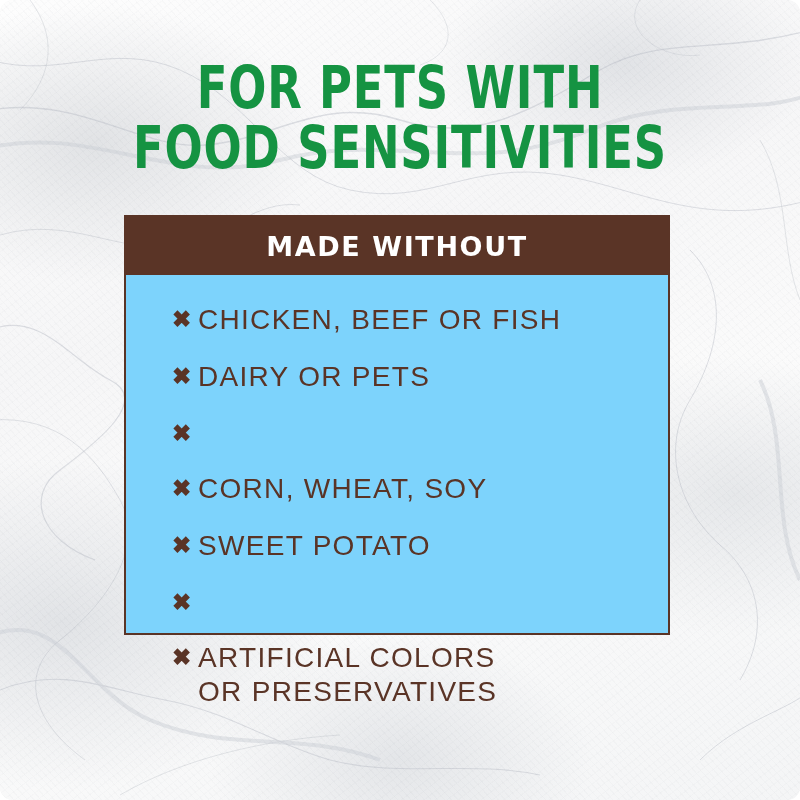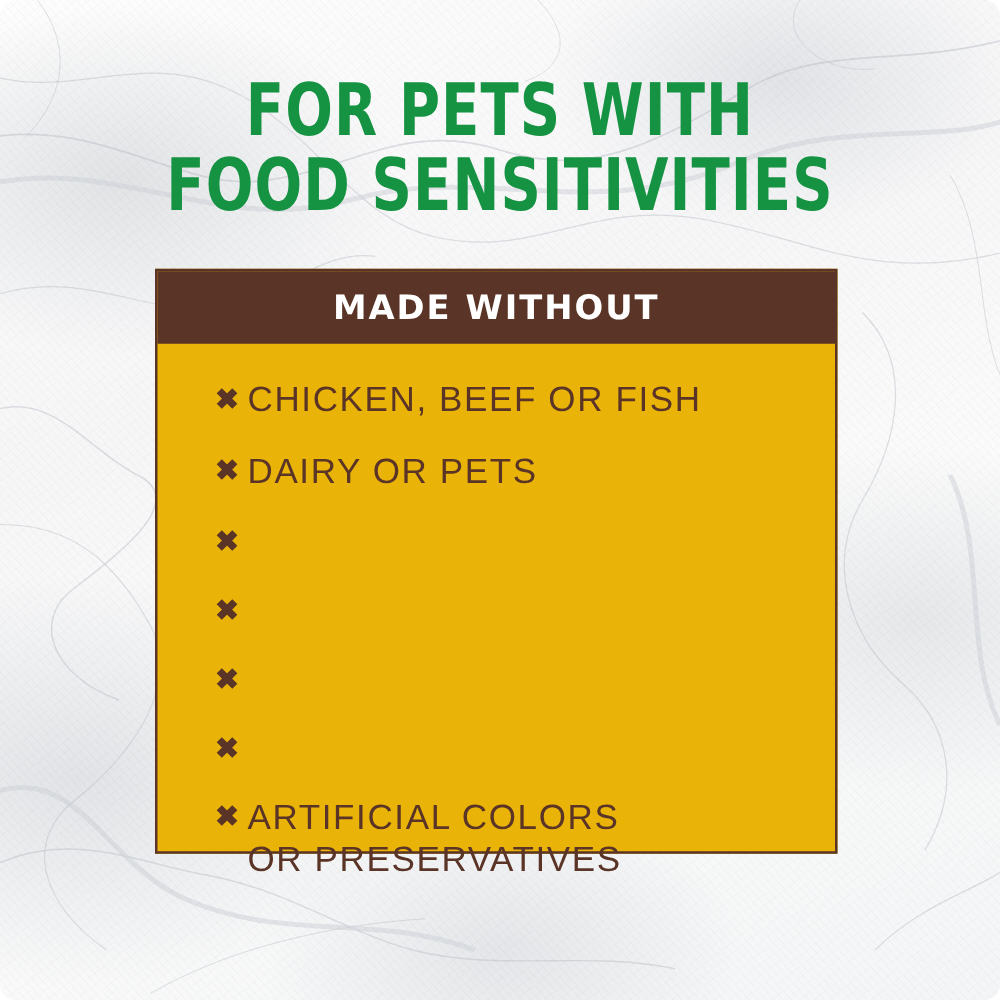--- a/index.html
+++ b/index.html
@@ -68,22 +68,22 @@
   .headline .hl-line {
     display: block;
   }
 
   
   .card {
     position: absolute;
     left: 124px;
     top: 215px;
     width: 546px;
-    height: 468px;
-    background: #eab308;
+    height: 420px;
+    background: #7dd3fc;
     border: 2px solid #5a3426;
     box-sizing: border-box;
   }
   .card-header {
     height: 58px;
     background: #5a3426;
     color: #ffffff;
     display: flex;
     align-items: center;
     justify-content: center;
@@ -183,24 +183,26 @@
           <span class="item-bullet">✖</span>
           <span class="item-label">DAIRY OR PETS</span>
         </li>
 
         <li class="item">
           <span class="item-bullet">✖</span>
         </li>
 
         <li class="item">
           <span class="item-bullet">✖</span>
-        </li>
-
-        <li class="item">
-          <span class="item-bullet">✖</span>
+          <span class="item-label">CORN, WHEAT, SOY</span>
+        </li>
+
+        <li class="item">
+          <span class="item-bullet">✖</span>
+          <span class="item-label">SWEET POTATO</span>
         </li>
 
         <li class="item">
           <span class="item-bullet">✖</span>
         </li>
 
         <li class="item is-multiline">
           <span class="item-bullet">✖</span>
           <span class="item-label">ARTIFICIAL COLORS
 OR PRESERVATIVES</span>

